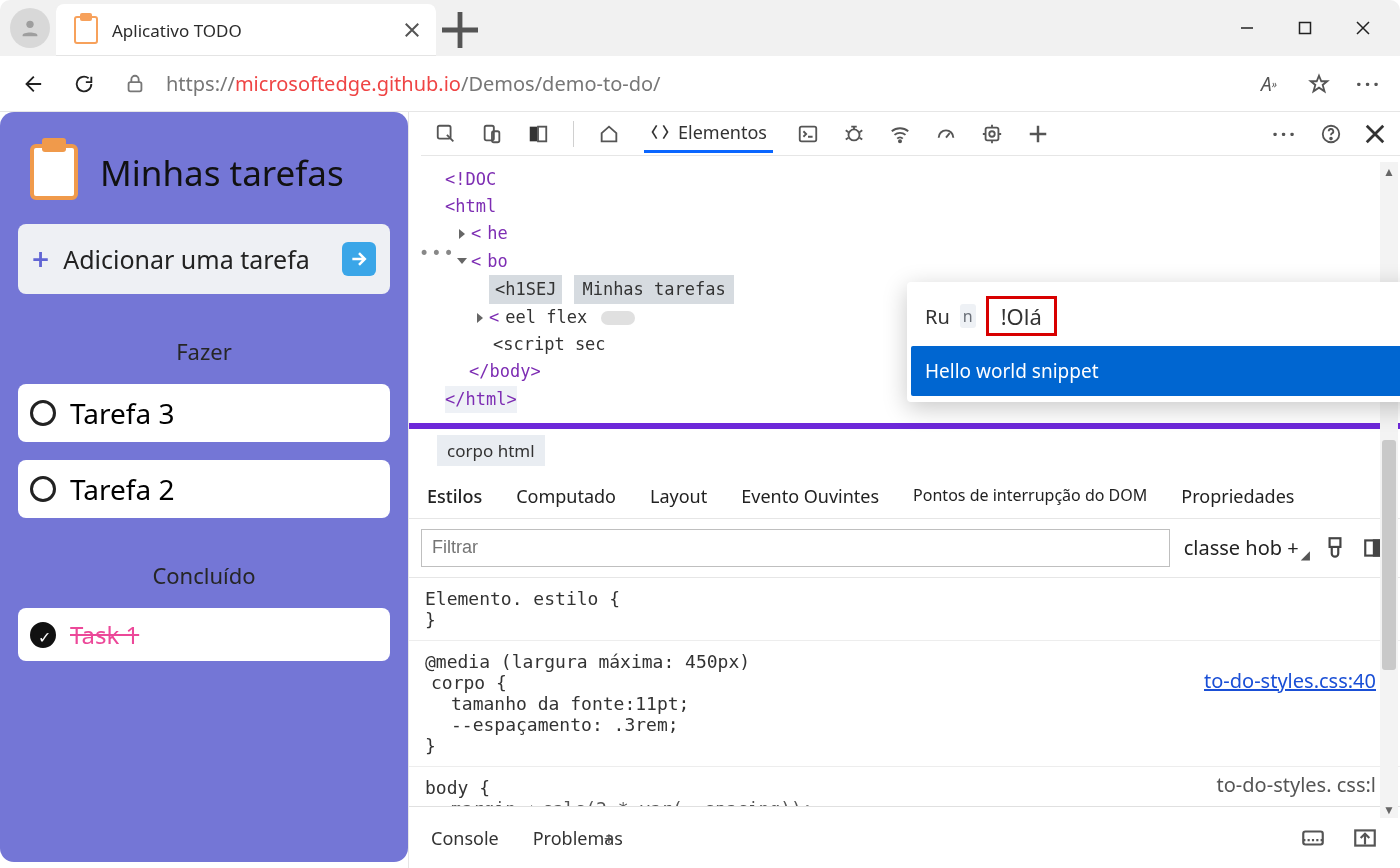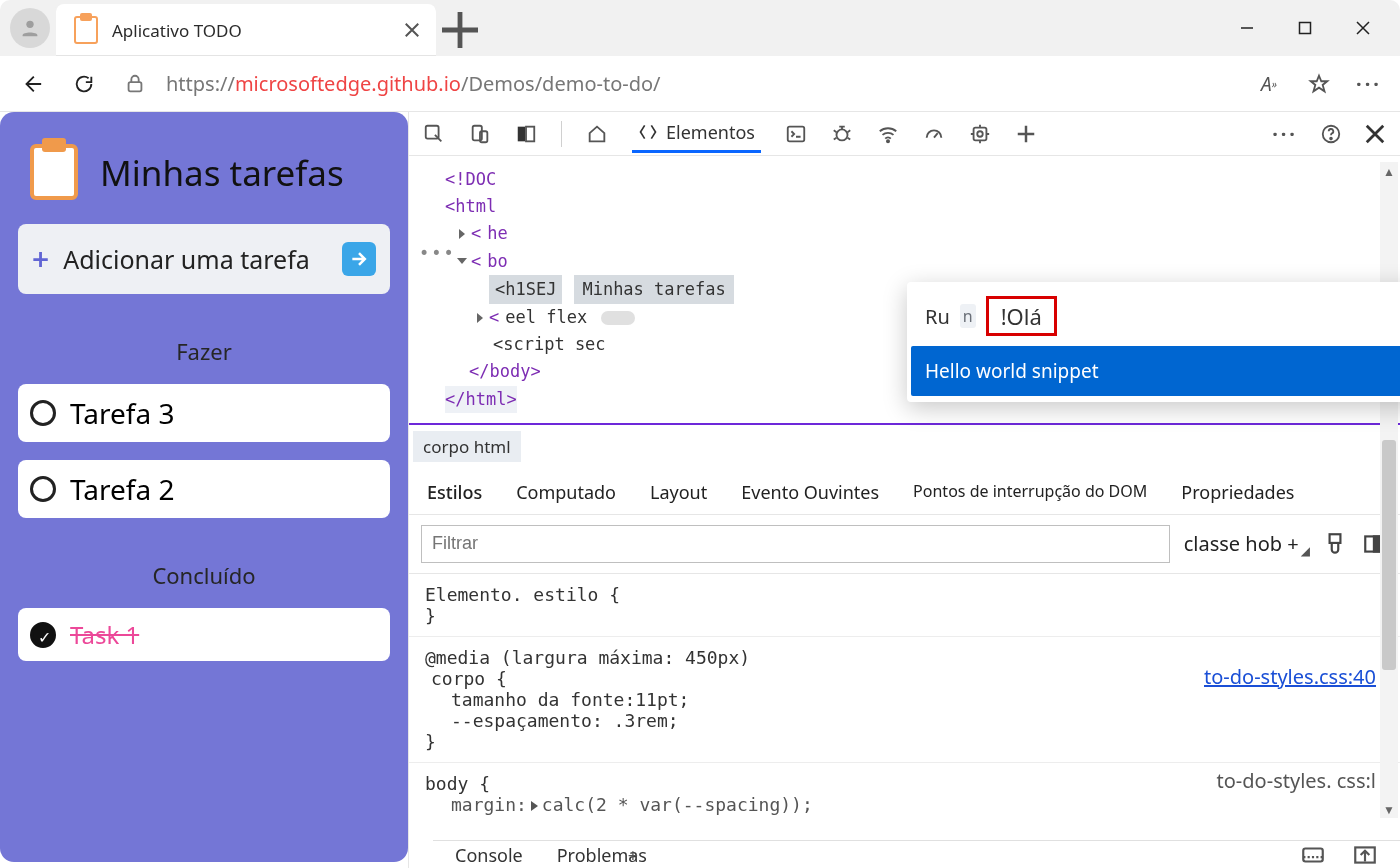--- a/index.html
+++ b/index.html
@@ -44,55 +44,55 @@
   .sub-arrow { margin-left:auto; width:34px; height:34px; border-radius:6px; background:#3aa6e8; display:flex;align-items:center;justify-content:center;color:#fff;}
   .section-label { text-align:center; font-size:22px; color:#262626; margin-top:24px;}
   .task-card { background:#fff; border-radius:8px; margin:0 8px; padding:10px 12px; display:flex; align-items:center; gap:14px; font-size:28px;}
   .radio { width:26px;height:26px;border:3px solid #222; border-radius:50%;}
   .done-card .radio{ background:#111; border-color:#111; position:relative;}
   .done-card .radio::after{content:"✓"; color:#fff; font-size:16px; position:absolute; top:1px; left:5px;}
   .done-text { text-decoration:line-through; color:#ec4899; font-size:24px;}
 
   
   .devtools { flex:1; display:flex; flex-direction:column; background:#fff; position:relative; border-left:1px solid #e6e6e6;}
-  .dt-toolbar { height:44px; display:flex; align-items:center; gap:24px; padding:0 14px; border-bottom:1px solid #e6e6e6; color:#555;}
+  .dt-toolbar { height:44px; display:flex; align-items:center; gap:24px; padding:0 14px; border-bottom:1px solid #e6e6e6; color:#555;margin-left:12px;}
   .dt-toolbar .sep { width:1px; height:26px; background:#d0d0d0; }
   .dt-tab { display:flex; align-items:center; gap:8px; font-size:18px; color:#333; padding:6px 6px; border-bottom:3px solid #0a66ff;}
   .dt-icn { width:22px;height:22px; display:flex;align-items:center;justify-content:center;}
   .dt-right { margin-left:auto; display:flex; gap:22px; align-items:center; color:#555;}
 
   .dom-area { position:relative; font-family: Consolas, monospace; font-size:17px; color:#333; padding:10px 16px 10px 36px; line-height:1.6;}
   .dom-area .tag { color:#7d2db3;}
   .dom-area .row { display:flex; align-items:center; gap:6px;}
   .tri { display:inline-block; width:0;height:0; border-left:6px solid #666;border-top:5px solid transparent;border-bottom:5px solid transparent;}
   .tri.down { transform:rotate(90deg);}
   .h1-hl { background:#d6dbe0; padding:1px 6px;}
   .h1-val { background:#d6dbe0; padding:1px 8px; margin-left:6px;}
   .gray-pill { width:34px;height:14px;border-radius:7px;background:#e0e0e0; display:inline-block; margin-left:8px;}
   .ellip { position:absolute; left:10px; top:84px; color:#888; letter-spacing:2px;}
-  .crumbs { border-top:2px solid #6d28d9; padding:6px 4px; }
+  .crumbs { border-top:6px solid #6d28d9; padding:6px 28px; }
   .crumb { display:inline-block; background:#e9edf2; padding:4px 10px; font-size:17px; color:#333;}
   .crumbs-tabs { display:flex; gap:34px; padding:12px 18px 10px 18px; font-size:18px; color:#222; border-bottom:1px solid #e6e6e6;}
   .crumbs-tabs .active{ font-weight:500;}
   .filter-row { display:flex; align-items:center; gap:14px; padding:10px 12px; border-bottom:1px solid #e6e6e6;}
   .filter-input { flex:1; height:38px; border:1px solid #bfbfbf; padding:0 10px; font-size:18px; color:#444;}
   .cls-label{ font-size:20px; color:#222; position:relative;}
   .cls-caret{ font-size:12px; color:#555; position:relative; top:4px; left:2px;}
   .mini-icn { width:26px;height:26px; display:flex;align-items:center;justify-content:center; color:#444;}
 
   .styles-body { flex:1; overflow:hidden; font-size:18px; color:#333; position:relative;}
   .rule-block { padding:10px 16px; border-bottom:1px solid #ededed;}
   .mono { font-family: Consolas, monospace;}
   .source-link { position:absolute; right:24px; color:#1a4fd6; text-decoration:underline; font-size:20px;}
   .styles-body .prop { padding-left:26px;}
   .body-rule { position:relative;}
   .tri2{display:inline-block;width:0;height:0;border-left:7px solid #555;border-top:5px solid transparent;border-bottom:5px solid transparent;margin:0 4px;}
   .calc{ color:#555;}
 
-  .bottom-bar { height:28px; border-top:1px solid #e0e0e0; display:flex; align-items:center; gap:34px; padding:0 22px; font-size:18px; color:#333;margin-left:24px;}
+  .bottom-bar { height:62px; border-top:1px solid #e0e0e0; display:flex; align-items:center; gap:34px; padding:0 22px; font-size:18px; color:#333;}
   .problems-plus{ font-size:18px; color:#555; margin-left:-24px;}
   .bb-right{ margin-left:auto; display:flex; gap:26px; color:#555;}
 
   
   .dt-scroll { position:absolute; right:2px; top:50px; bottom:50px; width:18px; background:#f3f3f3;}
   .dt-scroll .thumb { position:absolute; left:2px; right:2px; top:278px; height:230px; background:#c9c9c9; border-radius:3px;}
   .dt-scroll .arrow{ position:absolute; left:0;right:0; height:18px; display:flex;align-items:center;justify-content:center;color:#666;font-size:12px;}
   .dt-scroll .up{top:0;} .dt-scroll .down{bottom:0;}
 
   

